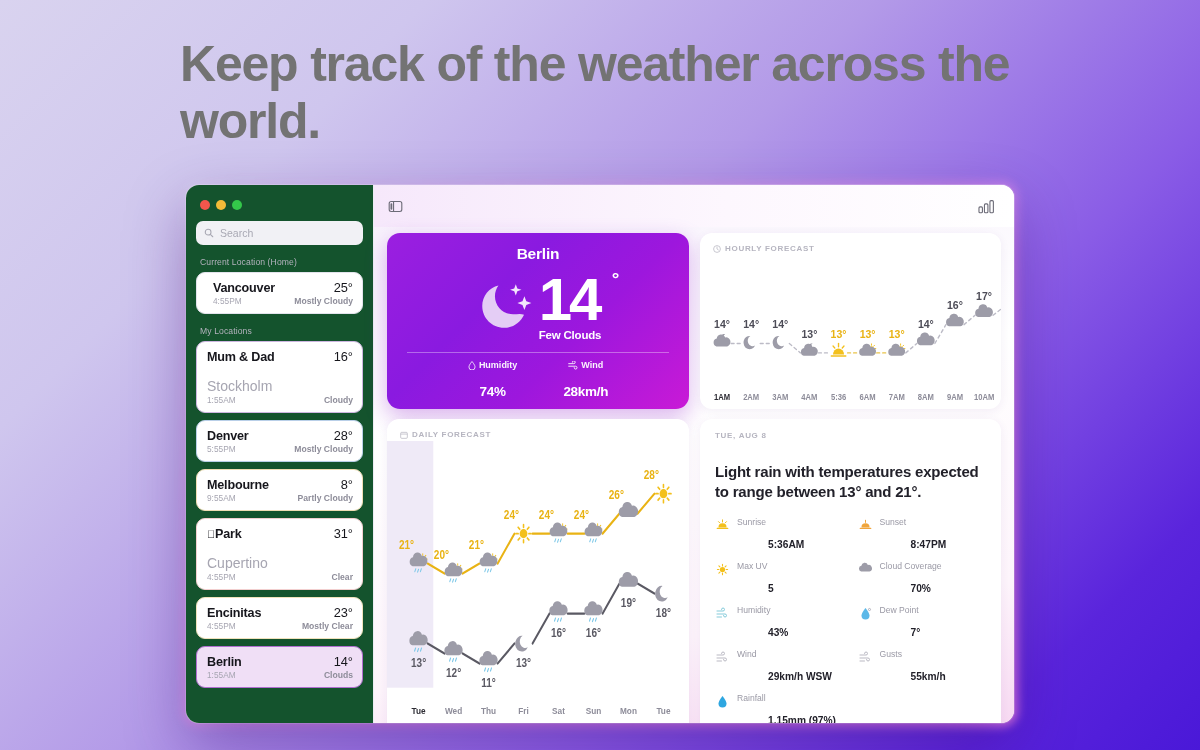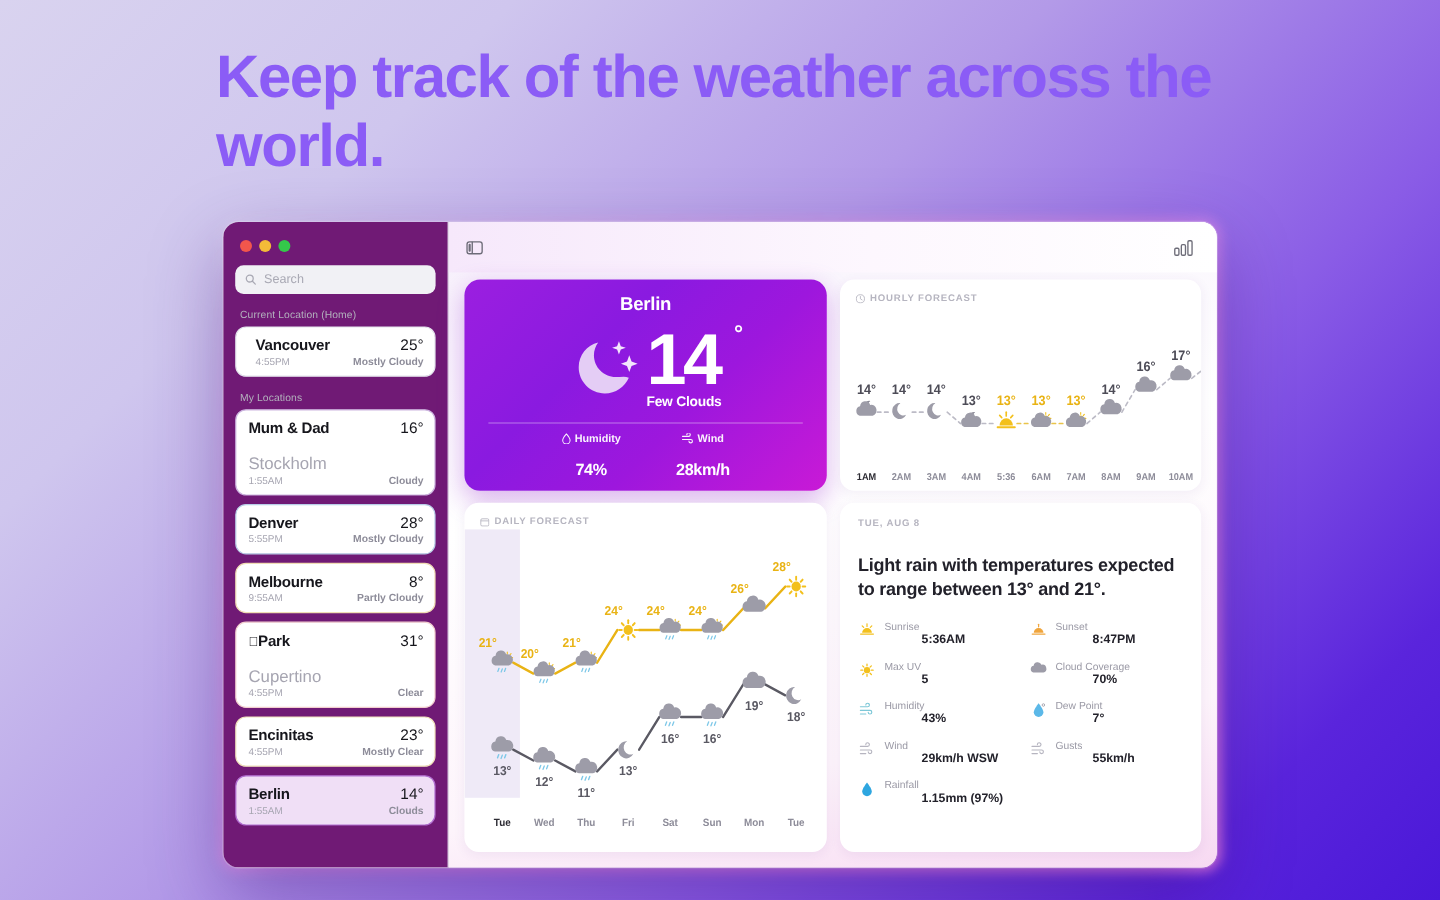--- a/index.html
+++ b/index.html
@@ -13,21 +13,21 @@
 
   
   .headline {
     position: absolute;
     left: 180px; top: 36px;
     width: 900px;
     font-size: 50px;
     font-weight: 800;
     line-height: 1.14;
     letter-spacing: -1.2px;
-    color: #8b5cf6;
+    color: #737373;
   }
 
   
   .window {
     position: absolute;
     left: 186px; top: 185px;
     width: 828px; height: 538px;
     border-radius: 13px;
     overflow: hidden;
     display: flex;
@@ -40,21 +40,21 @@
     width: 836px; height: 546px;
     border-radius: 16px;
     background: linear-gradient(150deg, rgba(255,255,255,.1), rgba(255,140,230,.75));
     filter: blur(5px);
     z-index: -1;
   }
 
   
   .sidebar {
     width: 188px; flex: 0 0 188px;
-    background: #701a75;
+    background: #14532d;
     padding: 10px 10px 0 10px;
     display: flex; flex-direction: column;
     border-right: 1px solid #ececf3;
   }
   .traffic { display: flex; gap: 6px; padding: 5px 2px 11px 4px; }
   .dot { width: 10px; height: 10px; border-radius: 50%; }
   .dot.r { background: #f2564c; }
   .dot.y { background: #f3bb38; }
   .dot.g { background: #34c84a; }
 
@@ -160,21 +160,21 @@
   .dl-day.first { fill: #2c2b33; }
 
   
   .detail { padding: 12px 15px; }
   .det-date { font-size: 8px; font-weight: 700; color: #b6b5c0; letter-spacing: .7px; }
   .det-sum { font-size: 15px; font-weight: 700; color: #22212a; line-height: 1.35; margin-top: 22px; letter-spacing: -.2px; }
   .det-grid { display: grid; grid-template-columns: 1fr 1fr; gap: 11px 14px; margin-top: 14px; }
   .det-item { display: flex; gap: 7px; align-items: flex-start; }
   .det-txt { display: flex; flex-direction: column; }
   .det-lab { font-size: 8.6px; color: #9a99a5; }
-  .det-val { font-size: 10.2px; font-weight: 700; color: #22212a; margin-top: 1px; padding-left: 31px; }
+  .det-val { font-size: 10.2px; font-weight: 700; color: #22212a; margin-top: 12px; padding-left: 31px; }
   .det-ico { width: 15px; height: 15px; flex: 0 0 15px; margin-top: 1px; }
 </style>
 </head>
 <body>
 
 <div class="glow"></div>
 
 <h1 class="headline">Keep track of the weather across the world.</h1>
 
 <div class="window">

